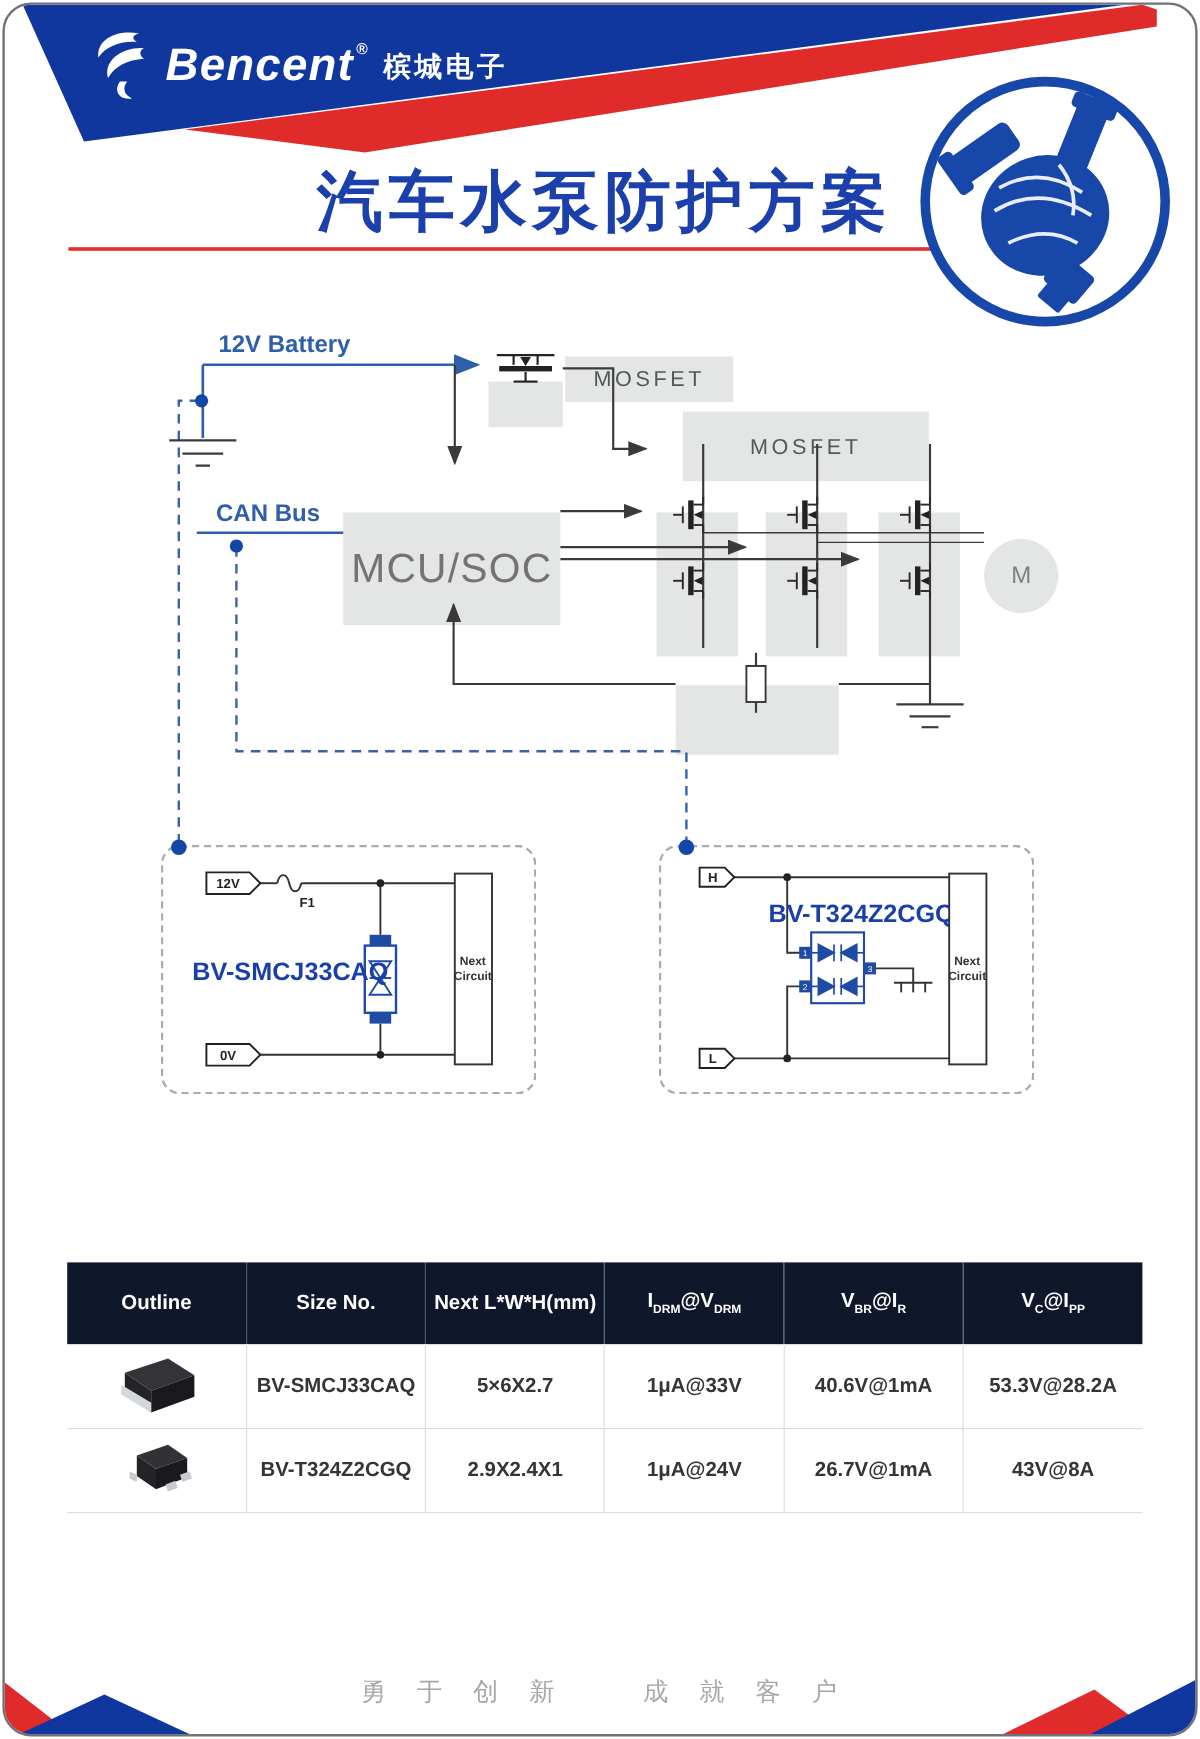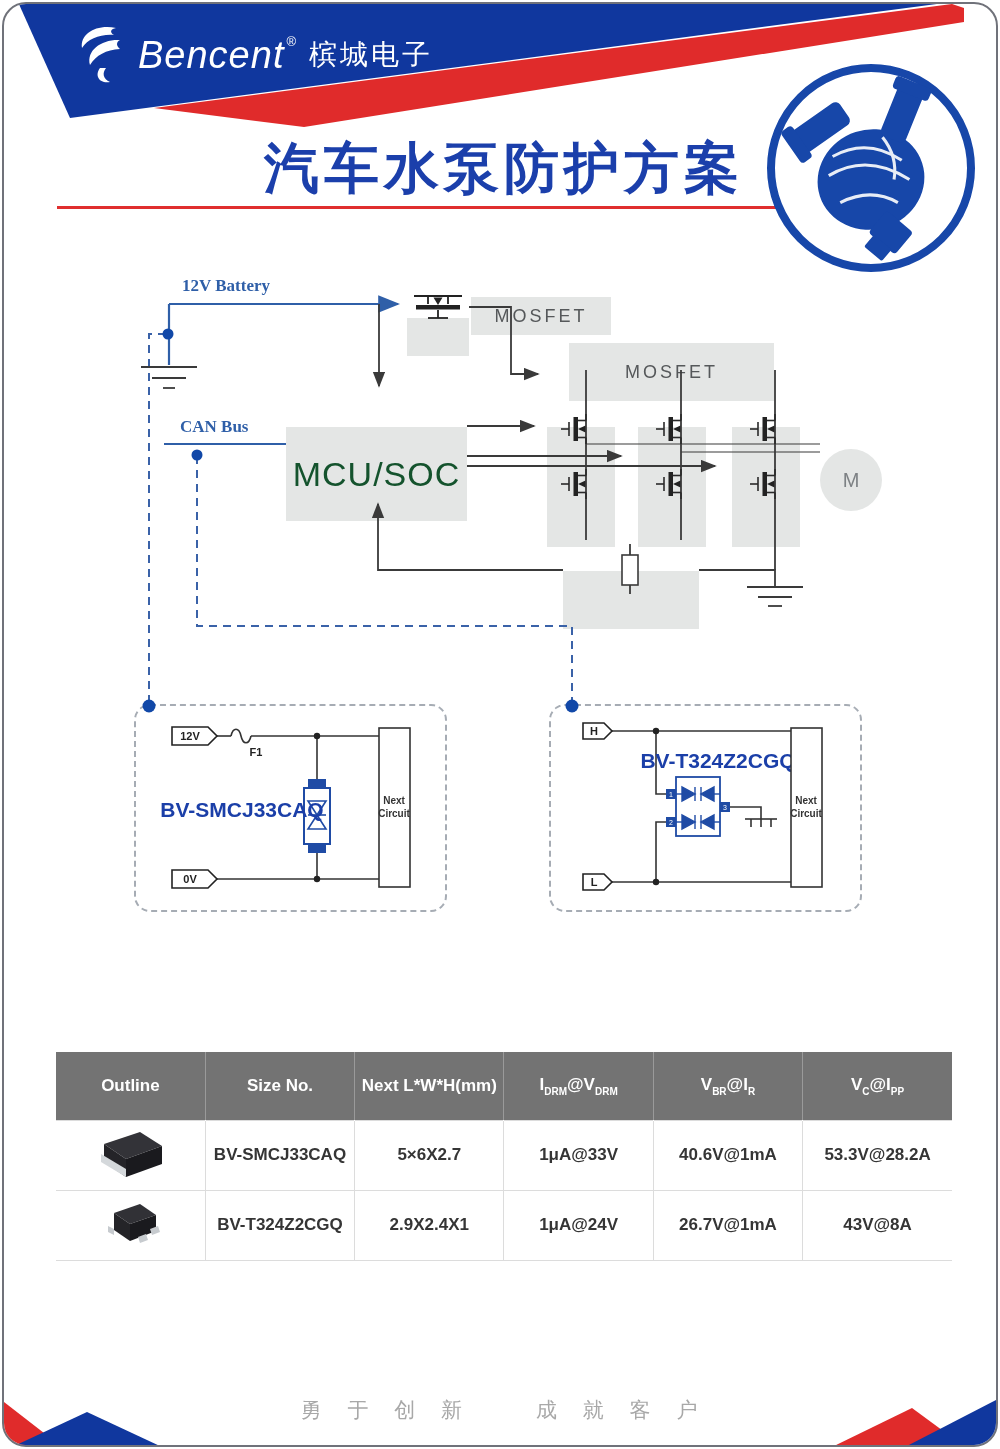--- a/index.html
+++ b/index.html
@@ -7,52 +7,52 @@
   #card {
     position:absolute; left:2px; top:2px; width:996px; height:1445px;
     border:2px solid #70727a; border-radius:24px; background:#fff; overflow:hidden;
   }
   svg { display:block; }
 
   
   #header-svg { position:absolute; left:0; top:0; width:996px; height:140px; }
   #logo-block { position:absolute; left:66px; top:18px; height:66px; display:flex; align-items:center; color:#fff; }
   #logo-mark { width:64px; height:62px; }
-  #brand-en { font-size:38px; font-weight:400; font-style:italic; letter-spacing:1px; margin-left:4px; }
+  #brand-en { font-size:38px; font-weight:700; font-style:italic; letter-spacing:1px; margin-left:4px; }
   #brand-reg { font-size:13px; vertical-align:22px; font-style:normal; margin-left:2px; }
-  #brand-cn { font-size:28px; font-weight:400; margin-left:12px; letter-spacing:3px; }
+  #brand-cn { font-size:23px; font-weight:700; margin-left:12px; letter-spacing:3px; }
 
   
   #page-title { position:absolute; left:0; top:128px; width:1000px; text-align:center;
     font-size:55px; font-weight:800; color:#1B3FAB; letter-spacing:5px; }
   #title-underline { position:absolute; left:53px; top:202px; width:890px; height:3px; background:#E02F2F; }
   #pump-badge { position:absolute; left:763px; top:60px; width:208px; height:208px; border-radius:50%;
     background:#fff; border:8px solid #1747A9; z-index:5; }
   #pump-badge svg { width:100%; height:100%; }
 
   
   .gbox { position:absolute; background:#E4E6E5; z-index:1;margin-top:31px; }
   .glabel { display:flex; align-items:center; justify-content:center;
     color:#55585a; font-size:18px; letter-spacing:3px; }
   #mcu-box { display:flex; align-items:center; justify-content:center;
-    color:#14532d; font-size:34px; letter-spacing:1px; }
+    color:#737373; font-size:34px; letter-spacing:1px; }
   #motor-circle { border-radius:50%; display:flex; align-items:center; justify-content:center;
     color:#7d8184; font-size:20px; }
 
   #circuit-svg { position:absolute; left:0; top:0; width:1000px; height:1449px; z-index:3; pointer-events:none; }
 
-  .net-label { position:absolute; color:#2F5FA8; font-size:17px; font-weight:600; z-index:4;font-family:Liberation Serif, serif; }
+  .net-label { position:absolute; color:#2F5FA8; font-size:20px; font-weight:600; z-index:4; }
 
   
   .detail-box { position:absolute; width:313px; height:208px; border:2px dashed #A6ACB4; border-radius:16px; z-index:2; }
 
   
   #spec-table { position:absolute; left:52px; top:1048px; width:896px; z-index:4; }
   #spec-table table { width:896px; border-collapse:collapse; table-layout:fixed; }
-  #spec-table th { background:#737373; color:#fff; height:68px; font-size:17px; font-weight:700;
+  #spec-table th { background:#0f172a; color:#fff; height:68px; font-size:17px; font-weight:700;
     border-right:1px solid rgba(255,255,255,.28); }
   #spec-table th:last-child { border-right:none; }
   #spec-table td { background:#fff; height:70px; text-align:center; vertical-align:middle;
     font-size:17px; font-weight:600; color:#353535; border:1px solid #DCDCDC; }
   #spec-table tr td:first-child { border-left:none; } 
   #spec-table tr td:last-child { border-right:none;margin-top:20px; }
   .h-sub { font-size:10px; vertical-align:-5px; font-weight:700; }
   .pkg { display:inline-block; }
 
   

